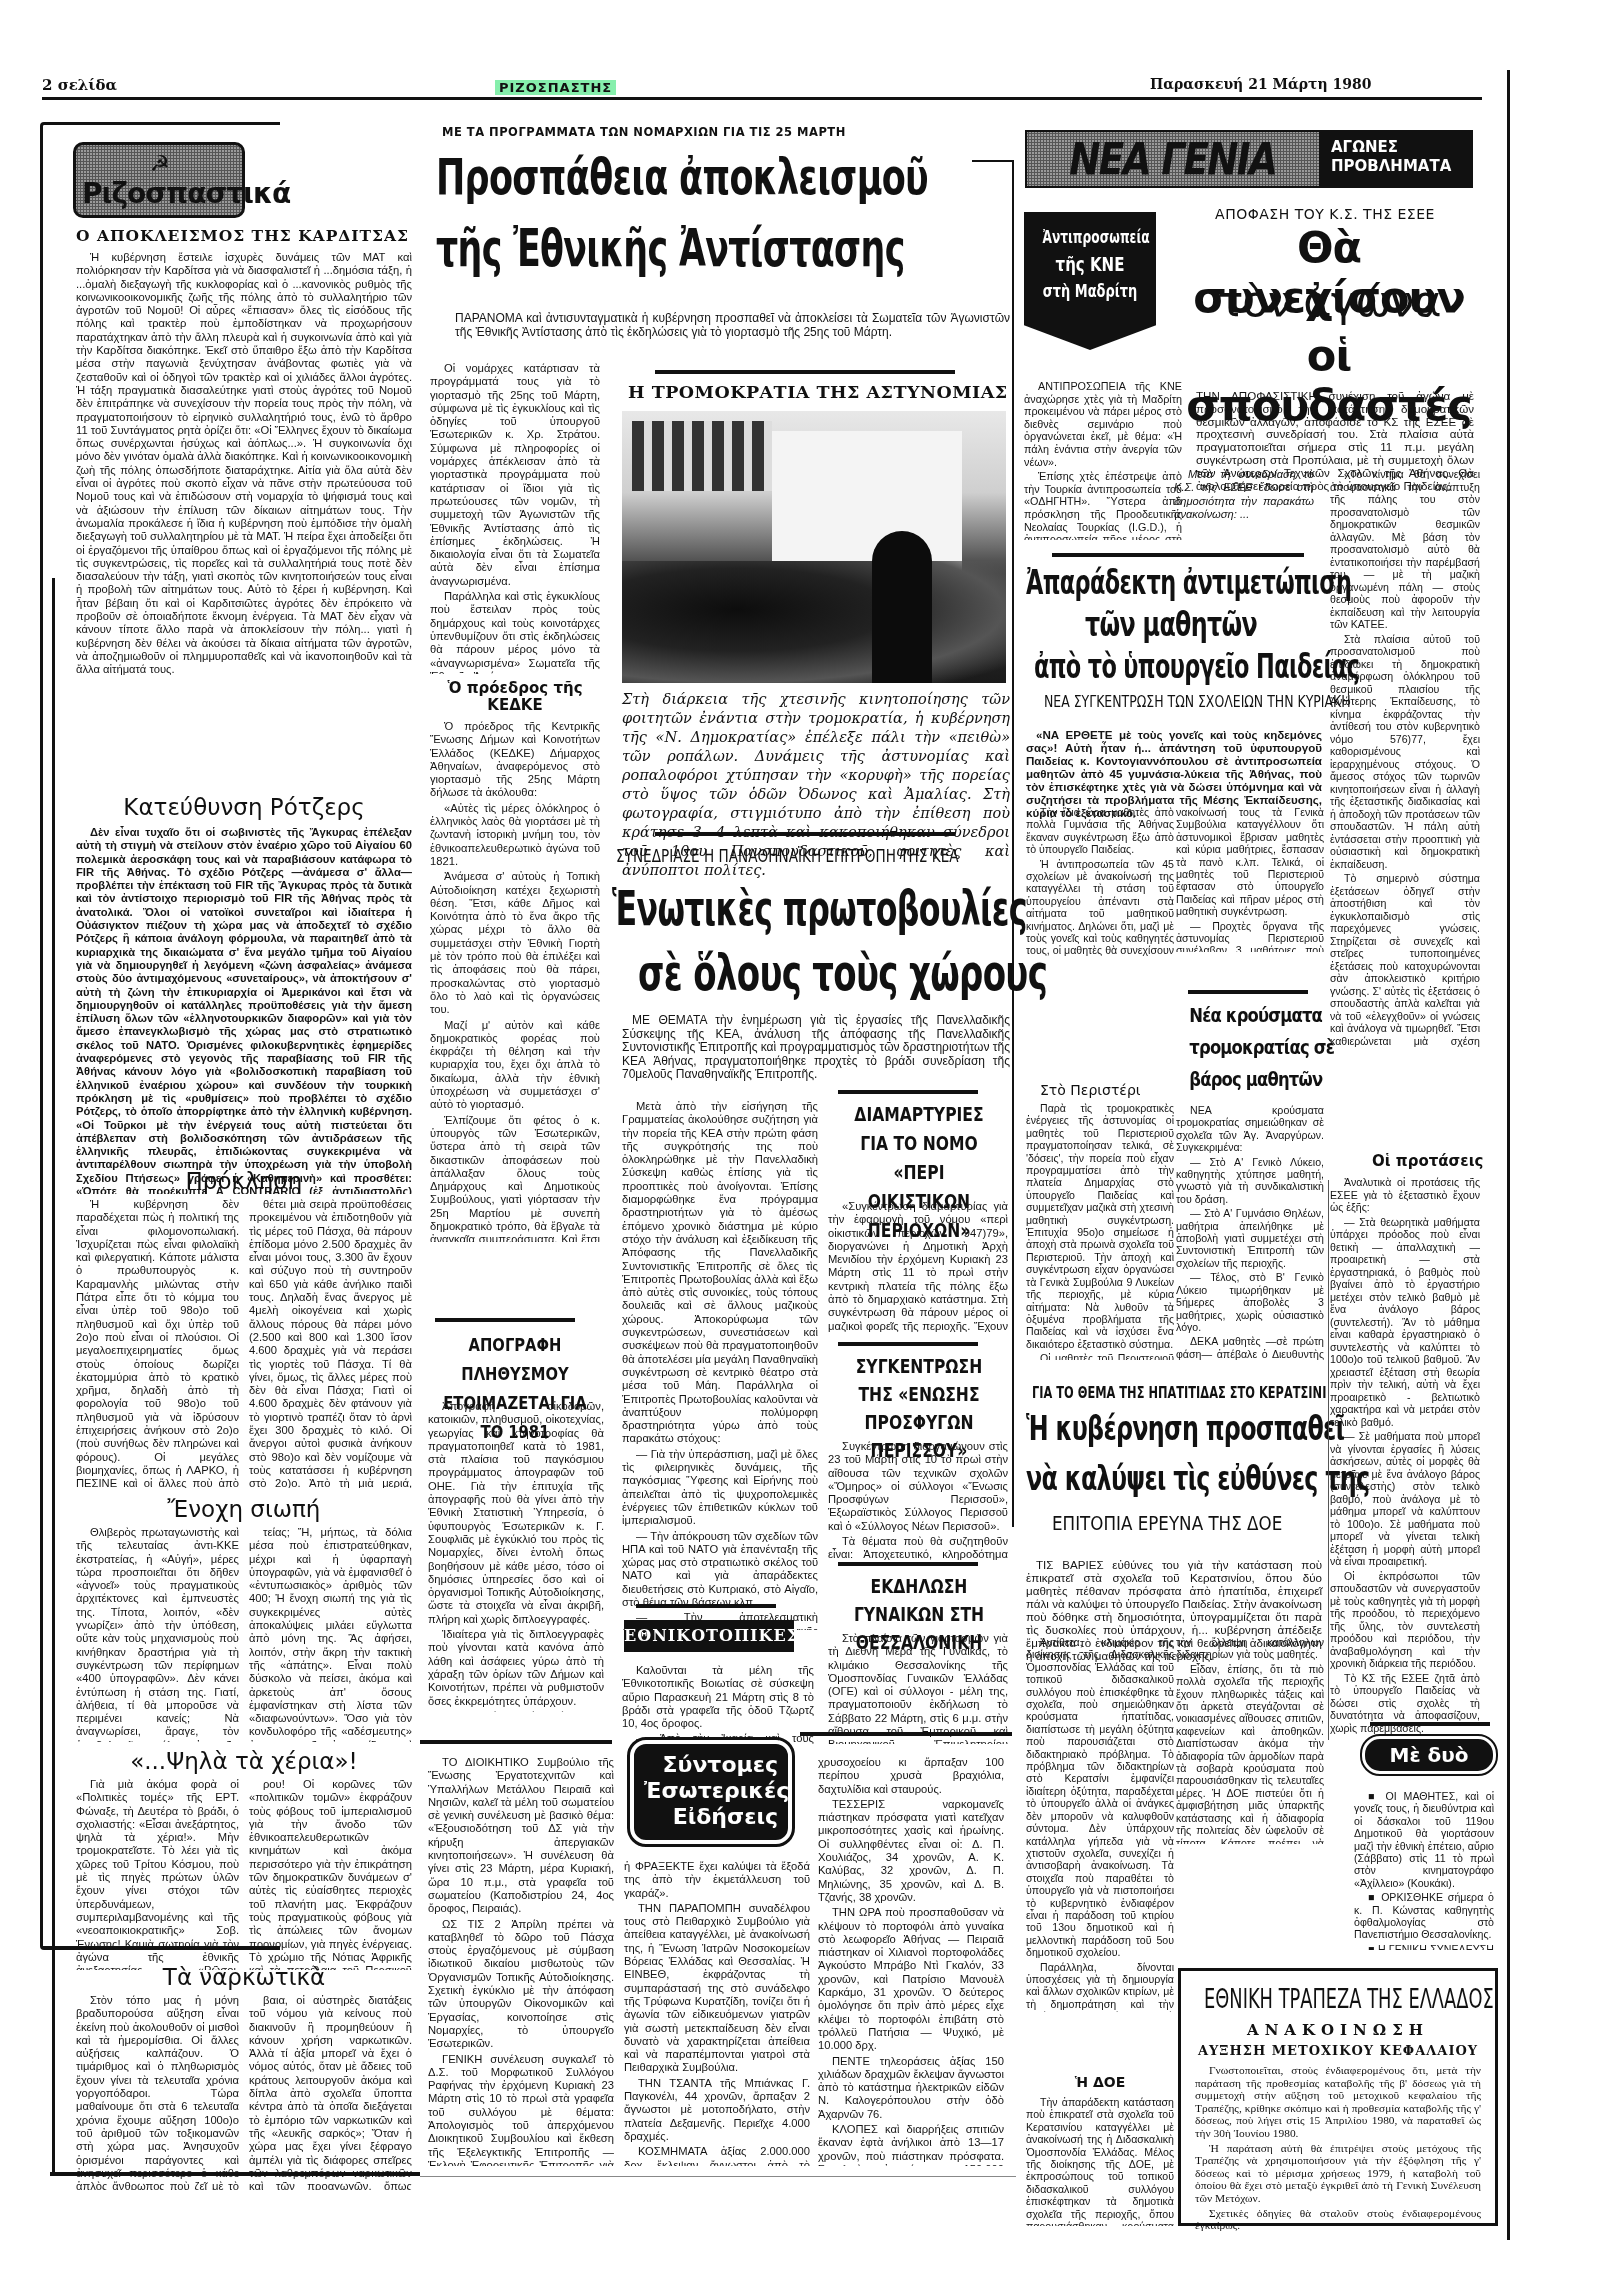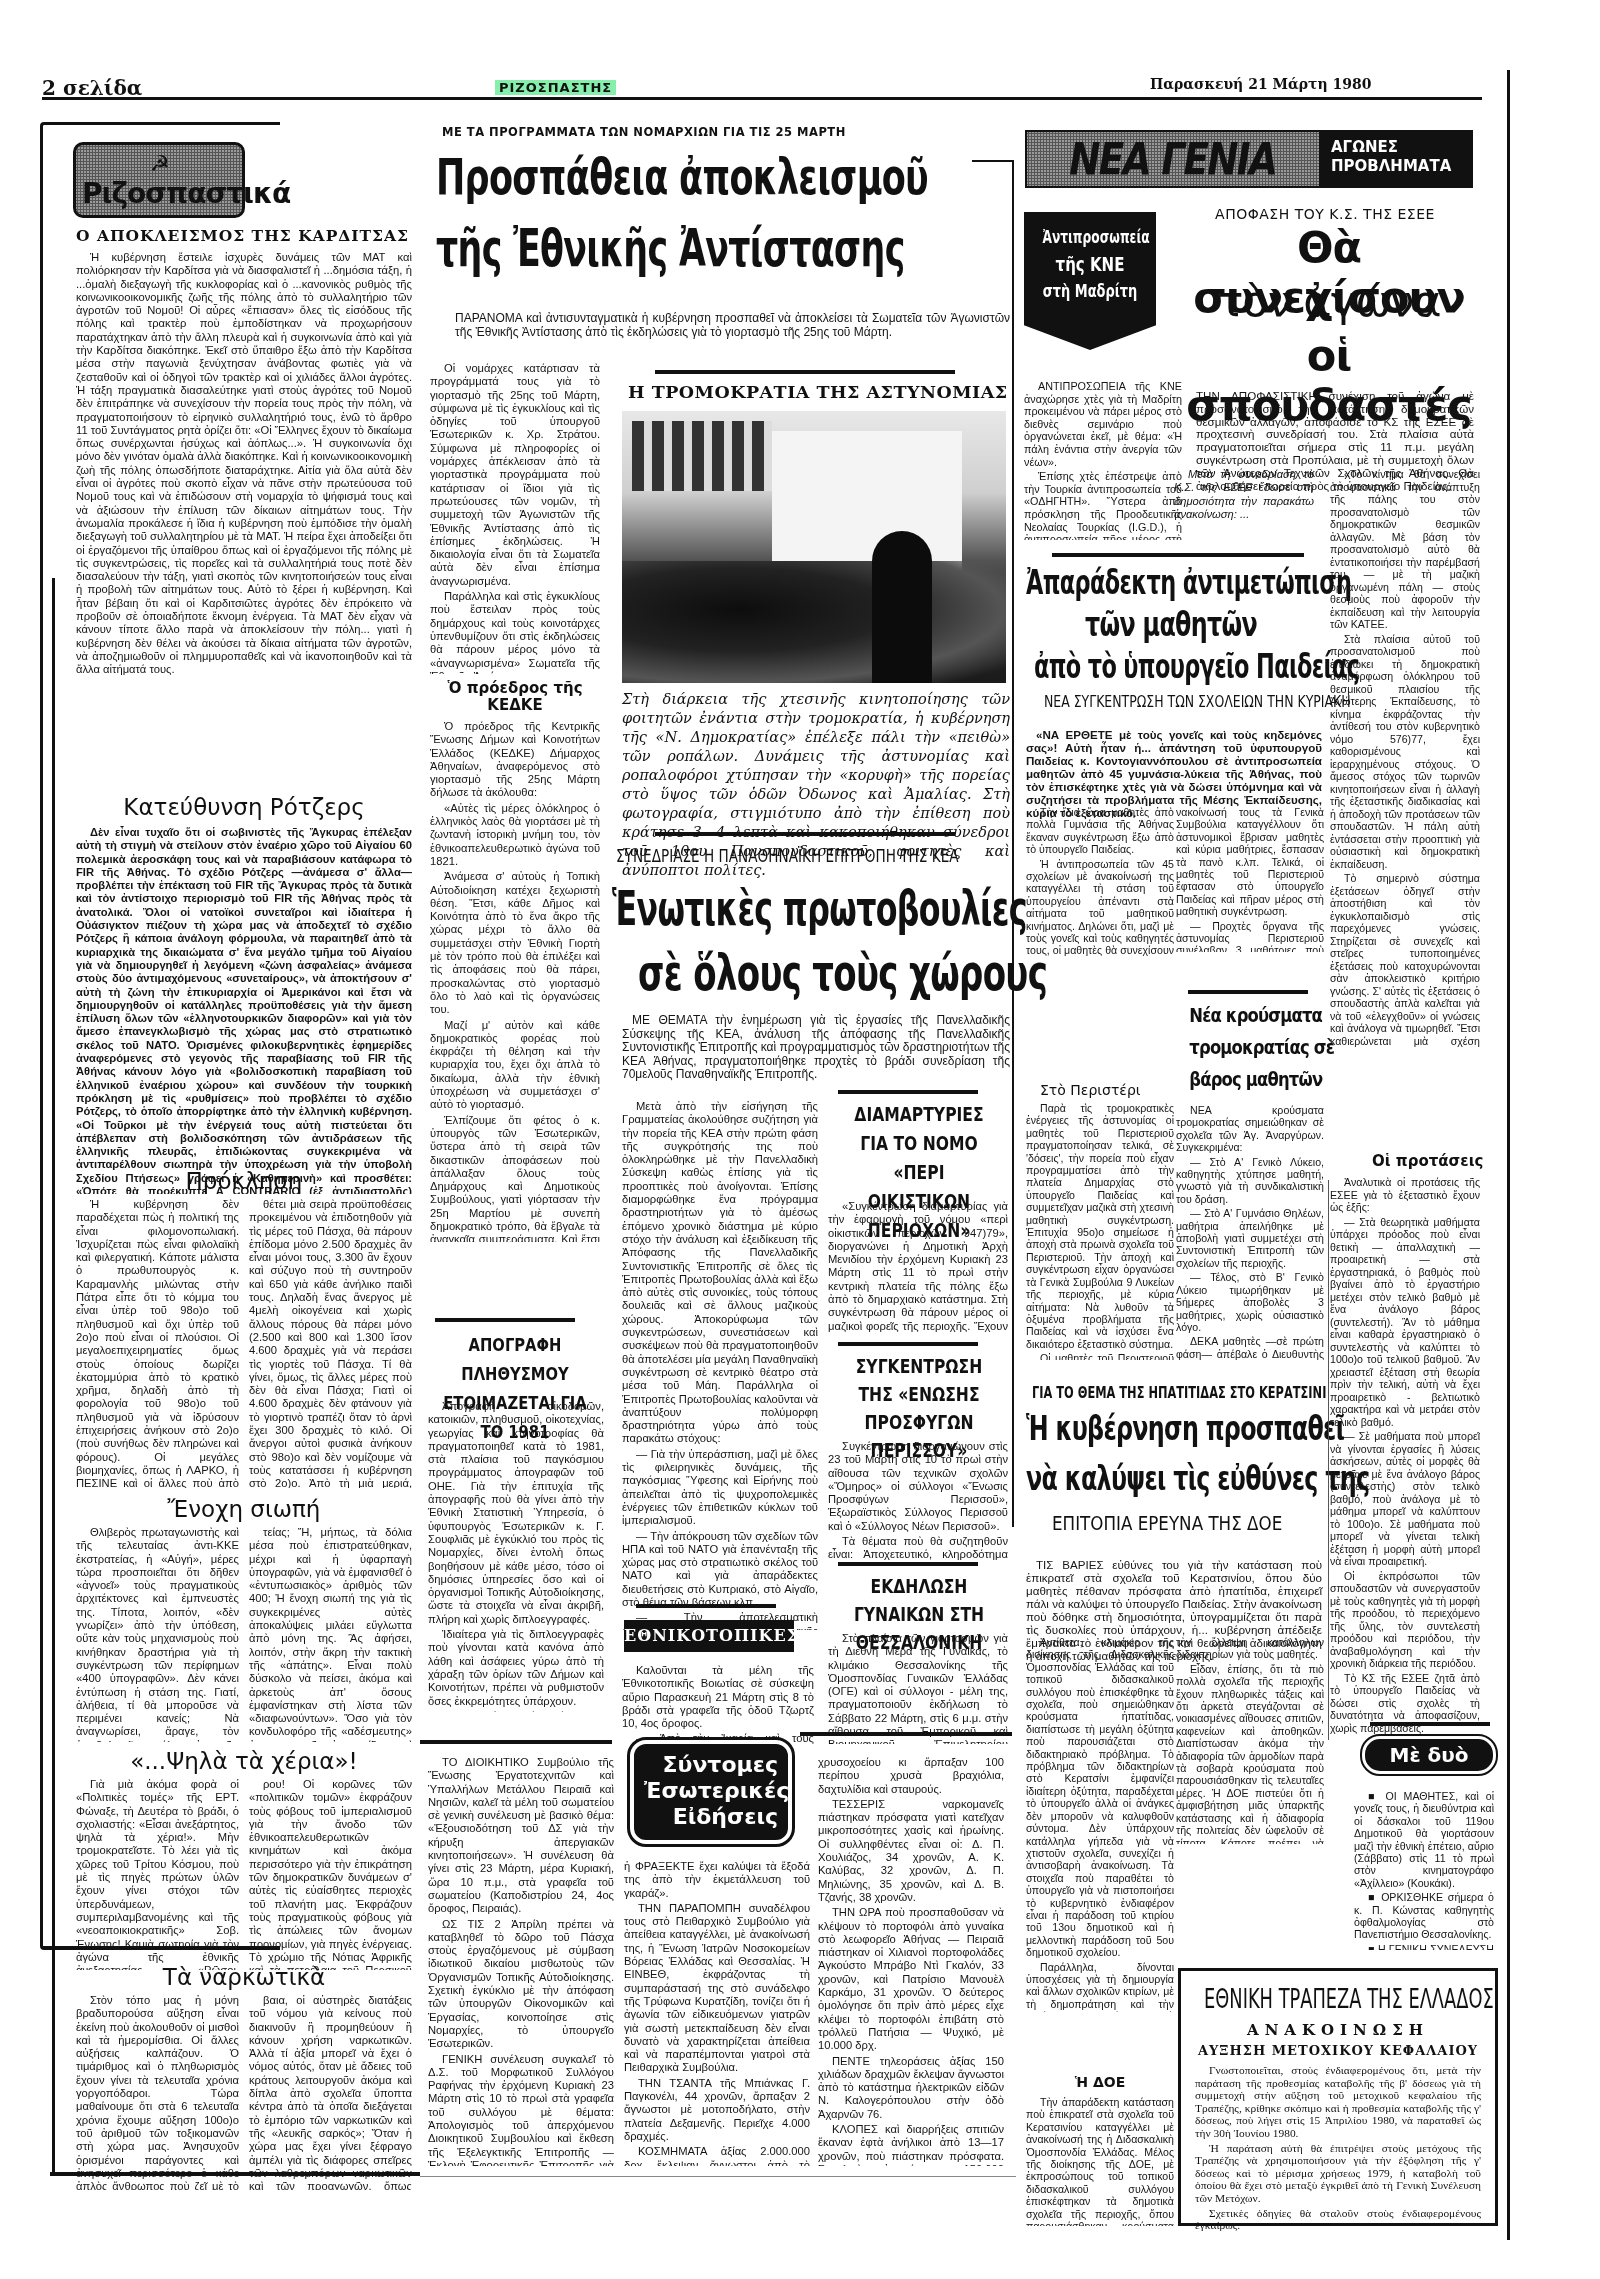--- a/index.html
+++ b/index.html
@@ -14,21 +14,21 @@
   .headline-cond { font-family: "DejaVu Sans", sans-serif; font-weight: bold; white-space: nowrap; letter-spacing: -1px; }
   .center { text-align: center; }
   .blackbox { background: #111; color: #fff; }
   .dotted-bg { background-color: #9a9a9a; background-image: radial-gradient(#555 1px, transparent 1.2px); background-size: 3px 3px; }
   .caption { font-family: "DejaVu Serif", serif; font-style: italic; font-size: 14.5px; line-height: 19px; text-align: justify; }
   .photo { background: linear-gradient(180deg, #e8e8e8 0%, #cfcfcf 30%, #3a3a3a 60%, #1a1a1a 100%); position: absolute; overflow: hidden; }
 </style>
 </head>
 <body>
 
-<div class="abs" style="left:42px;top:76px;font-family:'DejaVu Serif',serif;font-weight:bold;font-size:20px;">2 σελίδα</div>
+<div class="abs" style="left:42px;top:76px;font-family:'DejaVu Serif',serif;font-weight:bold;font-size:15px;">2 σελίδα</div>
 <div class="abs" style="left:495px;top:80px;font-family:'DejaVu Sans',sans-serif;font-weight:bold;font-size:13px;letter-spacing:1px;background:#86efac;padding:0 4px;z-index:2;">ΡΙΖΟΣΠΑΣΤΗΣ</div>
 <div class="abs" style="left:1150px;top:76px;font-family:'DejaVu Serif',serif;font-weight:bold;font-size:14px;">Παρασκευή 21 Μάρτη 1980</div>
 <div class="rule" style="left:42px;top:97px;width:1440px;height:3px;"></div>
 <div class="rule" style="left:1507px;top:70px;width:3px;height:2170px;"></div>
 
 <div class="abs" style="left:40px;top:122px;width:240px;height:1828px;border-left:3px solid #111;border-top:3px solid #111;border-bottom:4px solid #111;border-radius:4px 0 0 4px;"></div>
 <div class="abs dotted-bg" style="left:73px;top:142px;width:172px;height:76px;border:3px solid #111;border-radius:10px;">
   <div style="position:absolute;left:74px;top:6px;font-size:22px;color:#111;">☭</div>
   <div style="position:absolute;left:6px;top:32px;font-family:'DejaVu Sans',sans-serif;font-weight:bold;font-size:28px;letter-spacing:-1px;color:#111;">Ριζοσπαστικά</div>
 </div>

